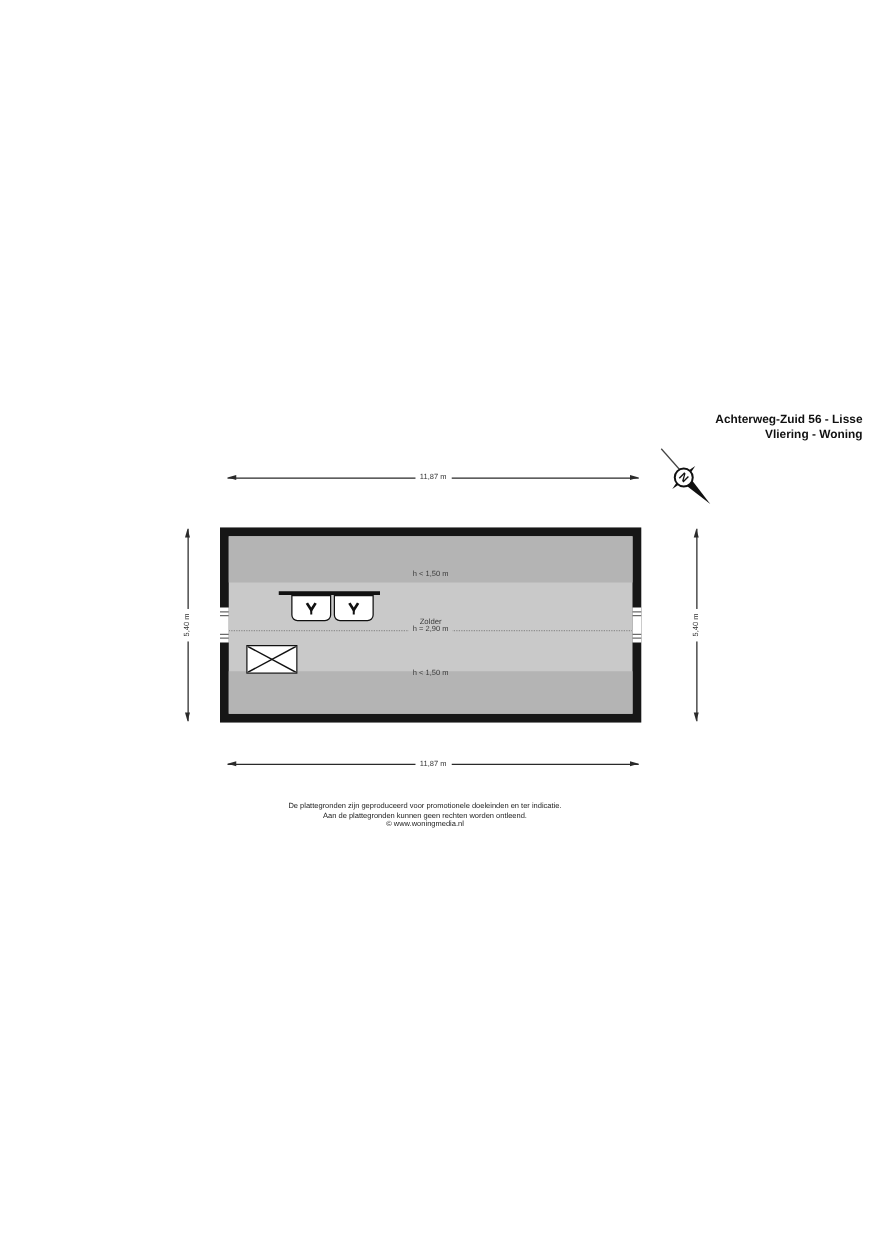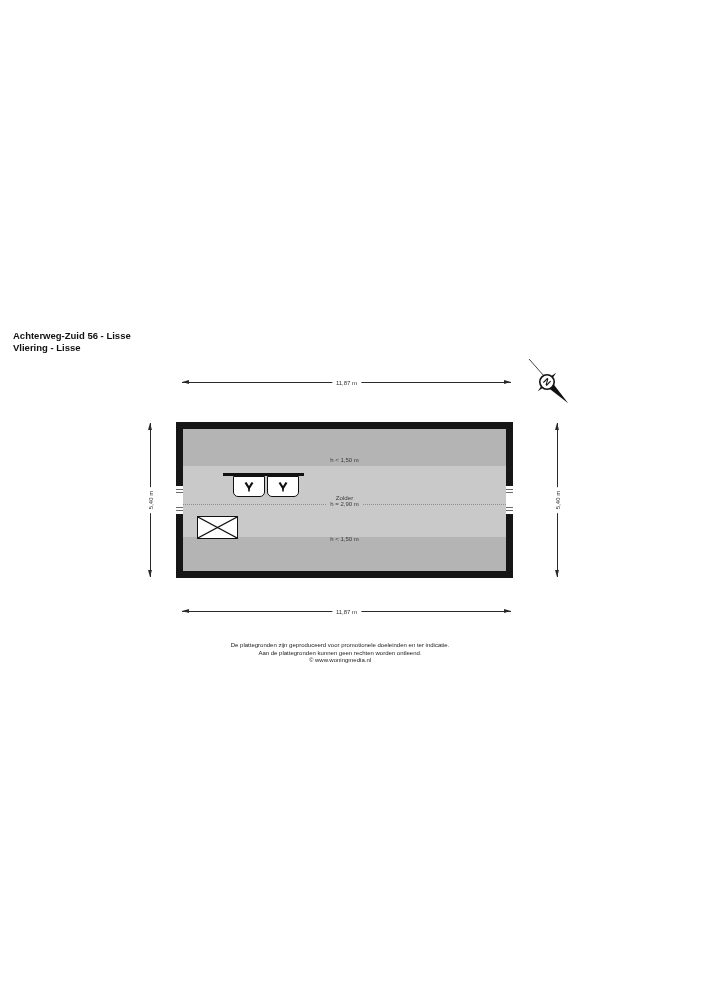--- a/index.html
+++ b/index.html
@@ -1,20 +1,20 @@
 <!DOCTYPE html>
 <html><head>
 <meta charset="utf-8">
 <style>
   html,body{margin:0;padding:0;}
   .page{position:relative;width:707px;height:1000px;background:#ffffff;overflow:hidden;
         font-family:"Liberation Sans", sans-serif;color:#111;}
 
   
-  .title{position:absolute;top:330px;left:13px;width:690px;text-align:left;
+  .title{position:absolute;top:330px;left:0;width:690px;text-align:right;
          font-weight:bold;font-size:9.5px;line-height:11.5px;color:#111;}
 
   
   .compass{position:absolute;left:524px;top:356px;width:48px;height:52px;}
 
   
   .dim{position:absolute;}
   .dim .line-h{position:absolute;left:0;right:0;top:4px;height:1px;background:#2a2a2a;}
   .dim .line-v{position:absolute;top:0;bottom:0;left:4px;width:1px;background:#2a2a2a;}
   .arr{position:absolute;width:0;height:0;}
@@ -65,21 +65,21 @@
   .footer{position:absolute;top:642px;left:0;width:680px;text-align:center;
           font-size:6px;line-height:7.5px;color:#222;}
 </style>
 </head>
 <body>
 
 <div class="page">
 
   <div class="title">
     <div>Achterweg-Zuid 56 - Lisse</div>
-    <div>Vliering - Lisse</div>
+    <div>Vliering - Woning</div>
   </div>
 
   <div class="compass">
     <svg width="48" height="52" viewBox="0 0 48 52">
       <line x1="5" y1="3" x2="20" y2="20" stroke="#444" stroke-width="1"></line>
       <polygon points="24.8,27.8 21.2,24.2 32.2,16.8" fill="#111"></polygon>
       <polygon points="24.8,27.8 21.2,24.2 13.8,35.2" fill="#111"></polygon>
       <polygon points="28.8,27.2 44.2,47.2 24.2,31.8" fill="#111"></polygon>
       <circle cx="23" cy="26" r="7.2" fill="#fff" stroke="#111" stroke-width="1.6"></circle>
       <text x="23" y="26" transform="rotate(45 23 26)" text-anchor="middle" dominant-baseline="central" font-size="9" font-weight="bold" fill="#111">N</text>

